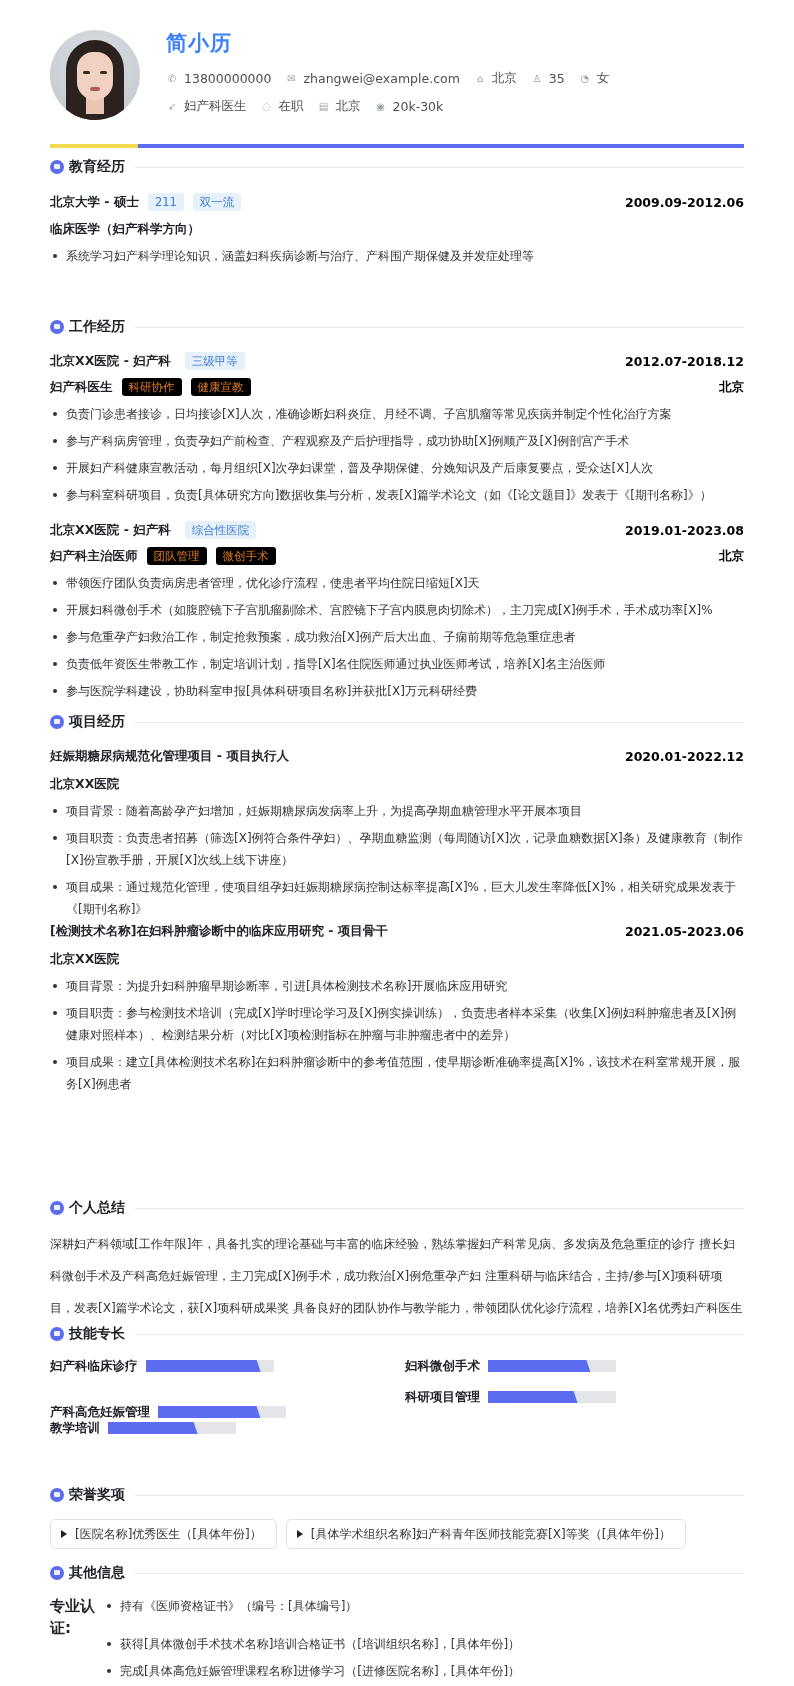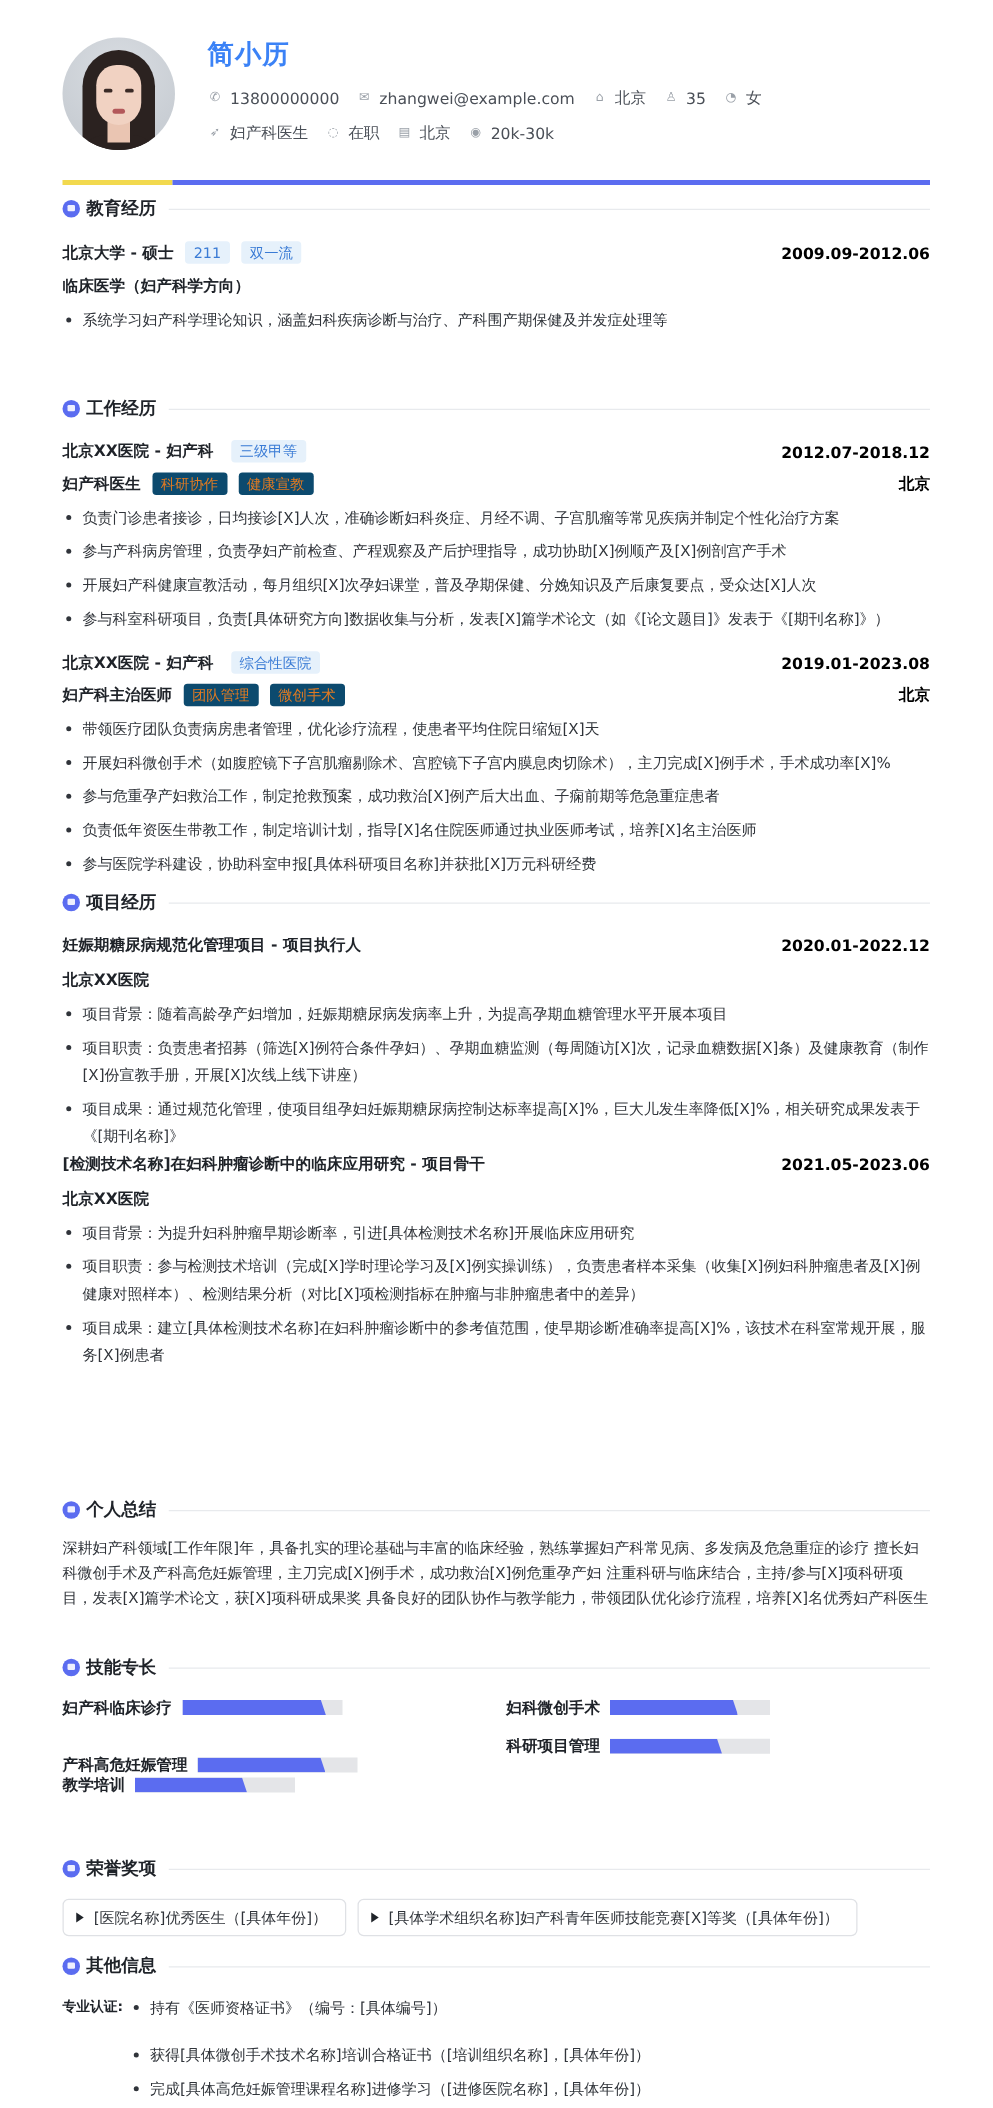--- a/index.html
+++ b/index.html
@@ -44,21 +44,21 @@
   .sec-icon::after { content: ""; position: absolute; left: 4px; top: 4px; width: 6px; height: 5px; background: #ffffff; border-radius: 1px; opacity: .9; }
   .sec-title .label { font-size: 14px; font-weight: bold; color: #1f2329; }
   .sec-title .line { flex: 1; height: 1px; background: #e8eaed; margin-left: 10px; }
 
   .row { display: flex; align-items: center; justify-content: space-between; height: 22px; }
   .row .left { display: flex; align-items: center; }
   .t-strong { font-size: 12.5px; font-weight: bold; color: #1f2329; }
   .t-date { font-size: 12.5px; font-weight: bold; color: #000000; }
   .tag { display: inline-block; font-size: 11.5px; padding: 1px 7px; border-radius: 3px; margin-left: 9px; line-height: 16px; }
   .tag.blue { background: #e6f1fb; color: #3a7bd5; }
-  .tag.orange { background: #0c4a6e; color: #e07a22; }
+  .tag.orange { background: #000000; color: #e07a22; }
 
   ul.bullets { list-style: none; }
   ul.bullets li { position: relative; padding-left: 16px; font-size: 12px; color: #30343a; line-height: 22px; }
   ul.bullets li::before { content: ""; position: absolute; left: 3px; top: 9px; width: 4px; height: 4px; border-radius: 50%; background: #30343a; }
 
   .para { font-size: 12px; color: #30343a; line-height: 22px; }
 
   
   .skills { position: relative; }
   .skill { position: absolute; display: flex; align-items: center; height: 20px; }
@@ -66,21 +66,21 @@
   .skill .track { width: 128px; height: 12px; background: #e4e5e8; position: relative; overflow: hidden; }
   .skill .fill { position: absolute; left: 0; top: 0; height: 12px; background: #5b6cf0; clip-path: polygon(0 0, calc(100% - 4px) 0, 100% 100%, 0 100%); }
 
   
   .awards { display: flex; }
   .award { display: flex; align-items: center; height: 30px; border: 1px solid #dfe1e5; border-radius: 5px; padding: 0 14px 0 10px; margin-right: 9px; font-size: 12px; color: #30343a; }
   .award .tri { width: 0; height: 0; border-left: 6px solid #1f2329; border-top: 4px solid transparent; border-bottom: 4px solid transparent; margin-right: 8px; }
 
   
   .other { display: flex; }
-  .other .olabel { font-size: 11px; font-weight: bold; color: #1f2329; line-height: 22px; width: 54px; }
+  .other .olabel { font-size: 15px; font-weight: bold; color: #1f2329; line-height: 22px; width: 54px; }
 </style>
 </head>
 <body>
 
 <div class="page">
 
   <div class="header">
     <div class="avatar">
       <div class="hair"></div>
       <div class="body"></div>
@@ -256,21 +256,21 @@
       </ul>
     </div>
   </div>
 
   <div class="section" style="top:1198px">
     <div class="sec-title">
       <span class="sec-icon"></span>
       <span class="label">个人总结</span>
       <span class="line"></span>
     </div>
-    <p class="para" style="margin-top:10px;line-height:20px">深耕妇产科领域[工作年限]年，具备扎实的理论基础与丰富的临床经验，熟练掌握妇产科常见病、多发病及危急重症的诊疗 擅长妇科微创手术及产科高危妊娠管理，主刀完成[X]例手术，成功救治[X]例危重孕产妇 注重科研与临床结合，主持/参与[X]项科研项目，发表[X]篇学术论文，获[X]项科研成果奖 具备良好的团队协作与教学能力，带领团队优化诊疗流程，培养[X]名优秀妇产科医生</p>
+    <p class="para" style="margin-top:10px;line-height:32px">深耕妇产科领域[工作年限]年，具备扎实的理论基础与丰富的临床经验，熟练掌握妇产科常见病、多发病及危急重症的诊疗 擅长妇科微创手术及产科高危妊娠管理，主刀完成[X]例手术，成功救治[X]例危重孕产妇 注重科研与临床结合，主持/参与[X]项科研项目，发表[X]篇学术论文，获[X]项科研成果奖 具备良好的团队协作与教学能力，带领团队优化诊疗流程，培养[X]名优秀妇产科医生</p>
   </div>
 
   <div class="section" style="top:1324px">
     <div class="sec-title">
       <span class="sec-icon"></span>
       <span class="label">技能专长</span>
       <span class="line"></span>
     </div>
     <div class="skills" style="height:100px">
       <div class="skill" style="left:0;top:12px">

